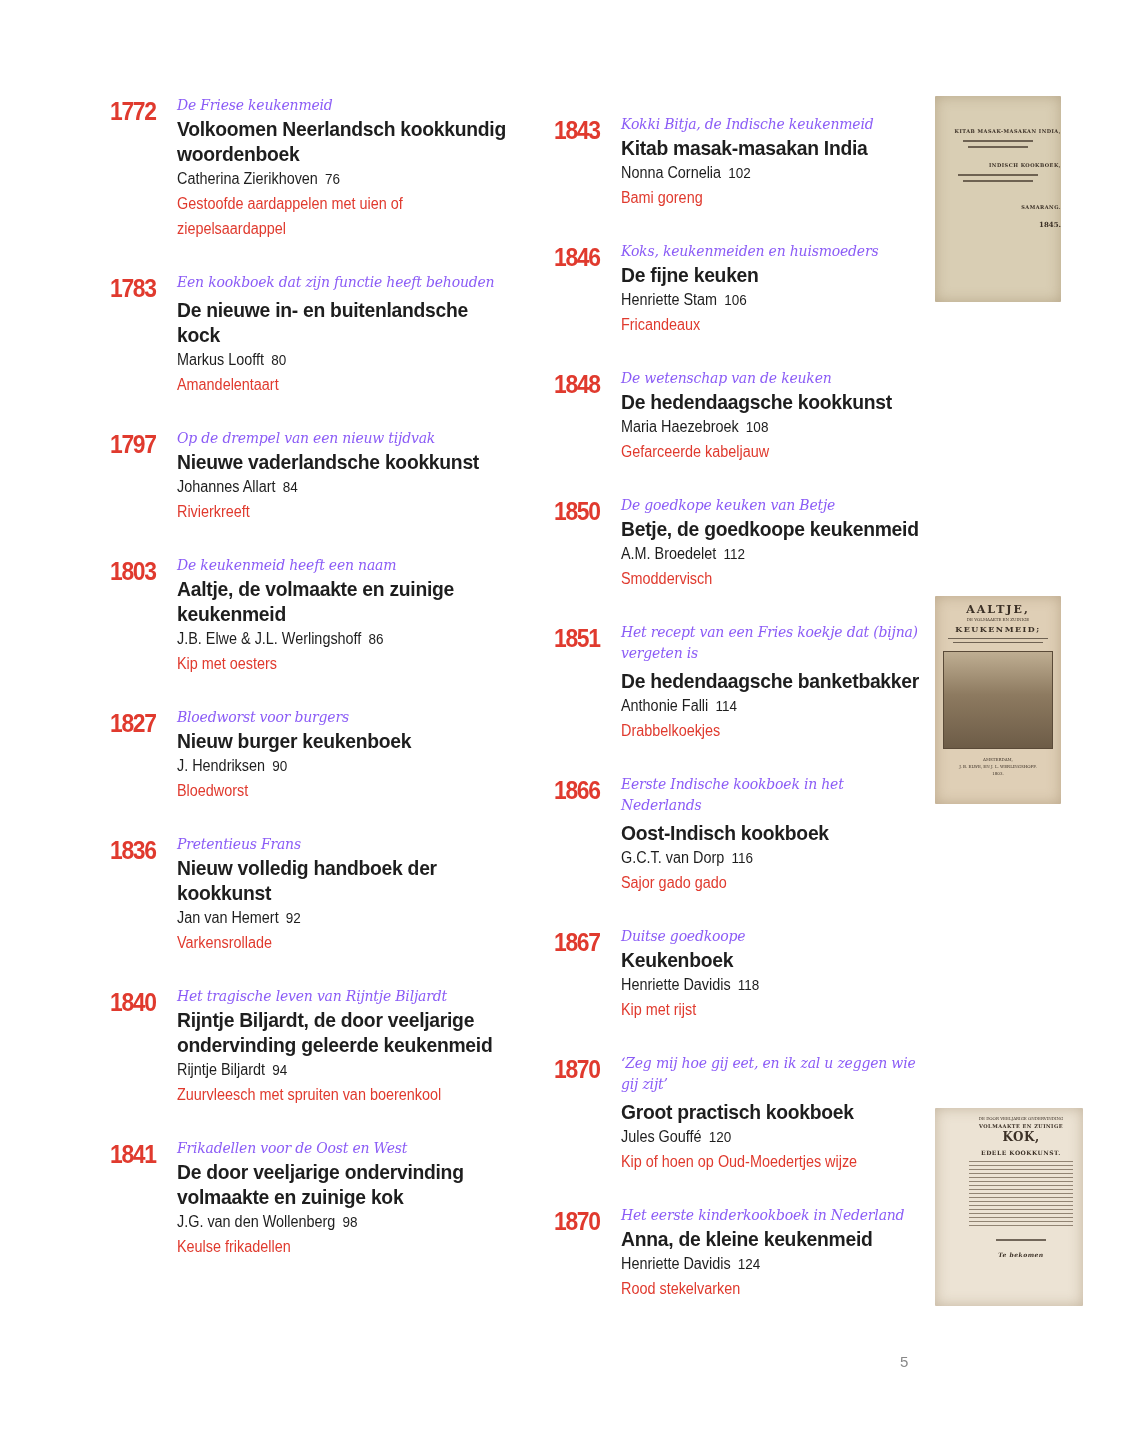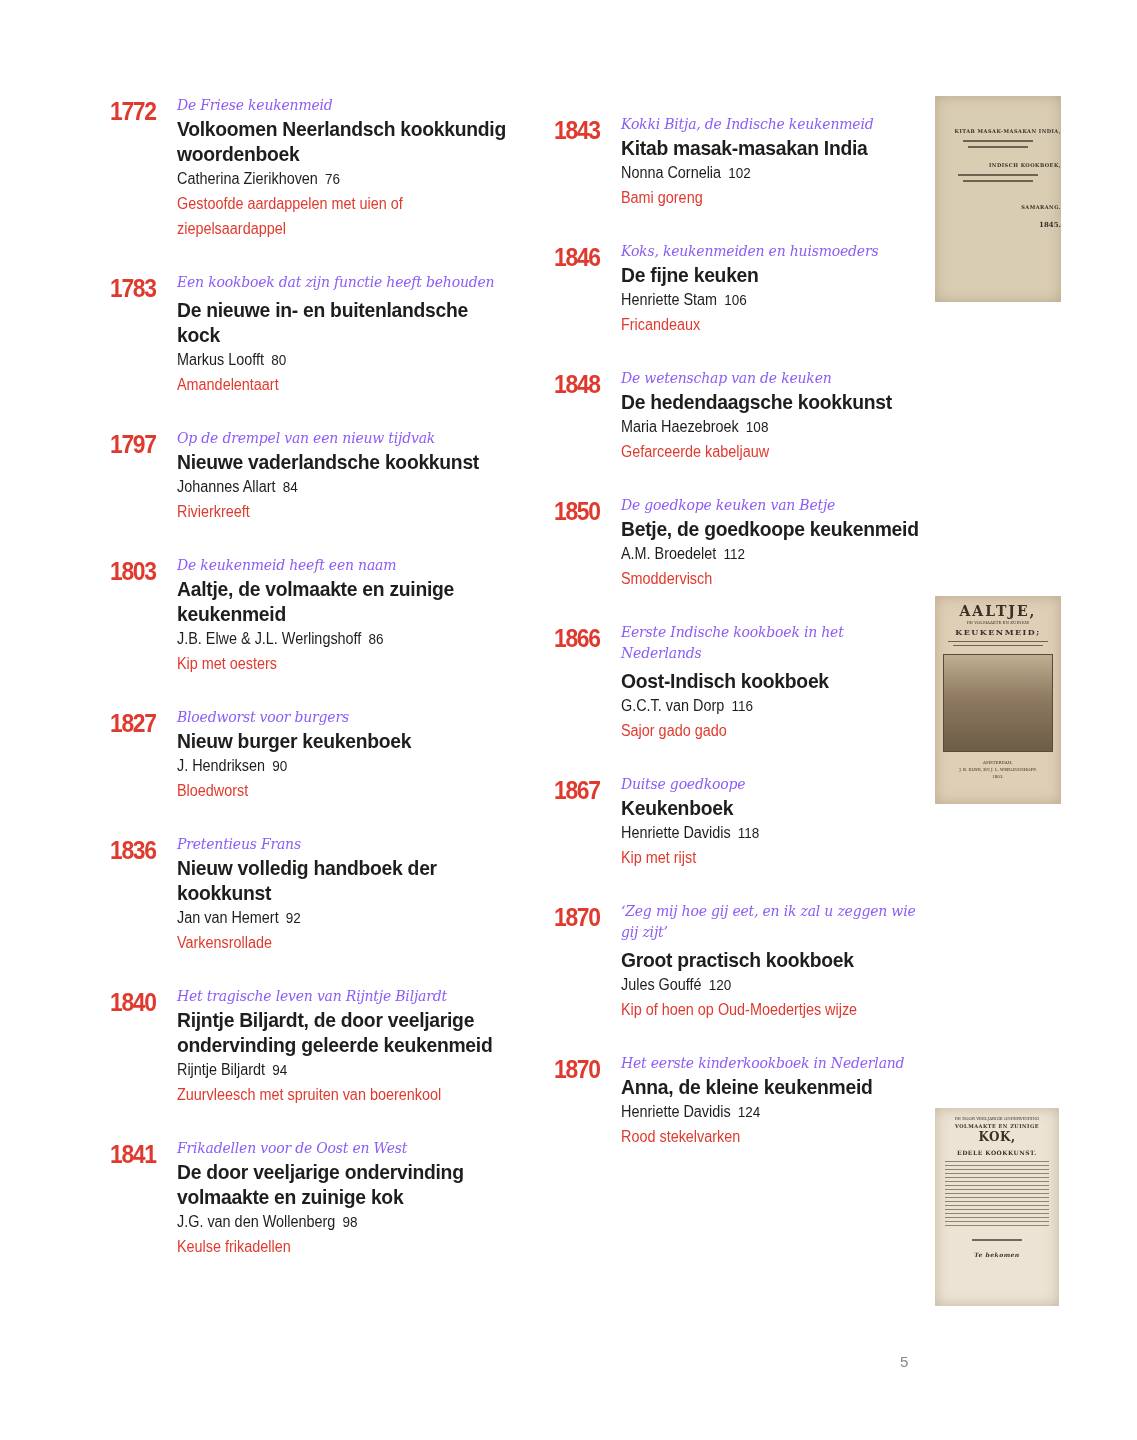--- a/index.html
+++ b/index.html
@@ -138,20 +138,27 @@
     <div class="recipe">Gefarceerde kabeljauw</div>
   </div>
   <div class="entry">
     <div class="year">1850</div>
     <div class="subtitle">De goedkope keuken van Betje</div>
     <div class="title">Betje, de goedkoope keukenmeid</div>
     <div class="author-line"><span>A.M. Broedelet</span><span class="page-num">112</span></div>
     <div class="recipe">Smoddervisch</div>
   </div>
   <div class="entry">
+    <div class="year">1851</div>
+    <div class="subtitle" style="width:300px">Het recept van een Fries koekje dat (bijna) vergeten is</div>
+    <div class="title" style="margin-top:4px">De hedendaagsche banketbakker</div>
+    <div class="author-line"><span>Anthonie Falli</span><span class="page-num">114</span></div>
+    <div class="recipe">Drabbelkoekjes</div>
+  </div>
+  <div class="entry">
     <div class="year">1866</div>
     <div class="subtitle" style="width:240px">Eerste Indische kookboek in het Nederlands</div>
     <div class="title" style="margin-top:4px">Oost-Indisch kookboek</div>
     <div class="author-line"><span>G.C.T. van Dorp</span><span class="page-num">116</span></div>
     <div class="recipe">Sajor gado gado</div>
   </div>
   <div class="entry">
     <div class="year">1867</div>
     <div class="subtitle">Duitse goedkoope</div>
     <div class="title">Keukenboek</div>
@@ -179,32 +186,32 @@
   <span class="line" style="width:70px; height:2px; margin-top:6px;"></span>
   <span class="line" style="width:60px; height:2px; margin-top:4px;"></span>
   <div class="ttl" style="font-size:5px; margin-top:14px;">INDISCH KOOKBOEK,</div>
   <span class="line" style="width:80px; height:2px; margin-top:6px;"></span>
   <span class="line" style="width:70px; height:2px; margin-top:4px;"></span>
   <div class="ttl" style="font-size:5px; margin-top:22px;">SAMARANG.</div>
   <div style="font-size:7px; font-weight:bold; margin-top:10px;">1845.</div>
 </div>
 
 <div class="cover" style="left:935px; top:596px; width:126px; height:208px; background:#dfcfb6;">
-  <div class="ttl" style="font-size:14px; margin-top:7px; letter-spacing:2px;">AALTJE,</div>
+  <div class="ttl" style="font-size:11px; margin-top:7px; letter-spacing:2px;">AALTJE,</div>
   <div style="font-size:4px; margin-top:1px;">DE VOLMAAKTE EN ZUINIGE</div>
   <div class="ttl" style="font-size:8px; margin-top:2px; letter-spacing:1.5px;">KEUKENMEID;</div>
   <span class="line" style="width:100px; height:1px; margin-top:4px;"></span>
   <span class="line" style="width:90px; height:1px; margin-top:3px;"></span>
   <div style="width:108px; height:96px; margin:8px auto 0; background:linear-gradient(180deg,#bfae92 0%,#8d7a60 45%,#6d5c47 100%); border:1px solid #5a4a38;"></div>
   <div style="font-size:4px; margin-top:8px;">AMSTERDAM,</div>
   <div style="font-size:4px; margin-top:2px;">J. B. ELWE, EN J. L. WERLINGSHOFF.</div>
   <div style="font-size:4px; margin-top:2px;">1803.</div>
 </div>
 
-<div class="cover" style="left:935px; top:1108px; width:124px; height:198px; background:#ece3d4;">
+<div class="cover" style="left:935px; top:1108px; width:124px; height:198px; background:#ece3d4;padding-left:24px;">
   <div style="font-size:4px; margin-top:8px;">DE DOOR VEELJARIGE ONDERVINDING</div>
   <div class="ttl" style="font-size:5px; margin-top:2px;">VOLMAAKTE EN ZUINIGE</div>
   <div class="ttl" style="font-size:12px; margin-top:1px;">KOK,</div>
   <div class="ttl" style="font-size:6px; margin-top:5px;">EDELE KOOKKUNST.</div>
   <div style="margin:5px 10px 0; height:68px; background:repeating-linear-gradient(180deg,#6b5c4a 0px,#6b5c4a 1px,transparent 1px,transparent 4px); opacity:0.7;"></div>
   <span class="line" style="width:50px; height:2px; margin-top:10px;"></span>
   <div class="ttl" style="font-size:6px; margin-top:10px; font-style:italic;">Te bekomen</div>
 </div>
 
 <div class="page-number">5</div>

